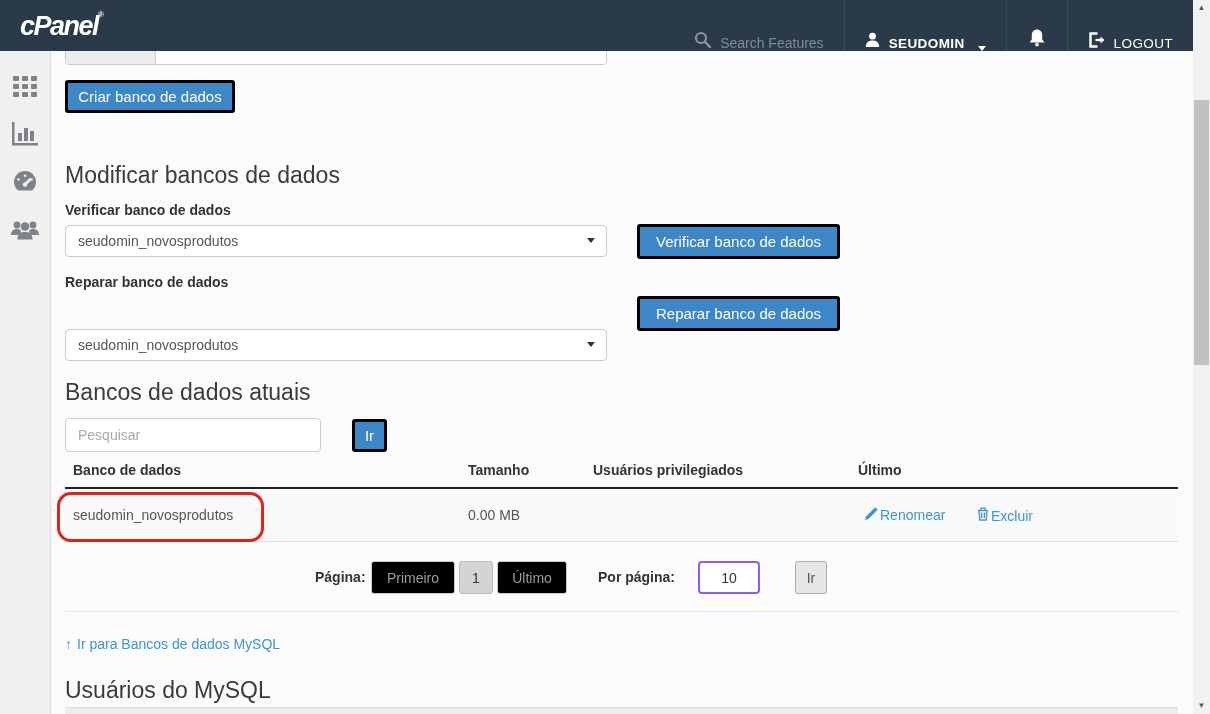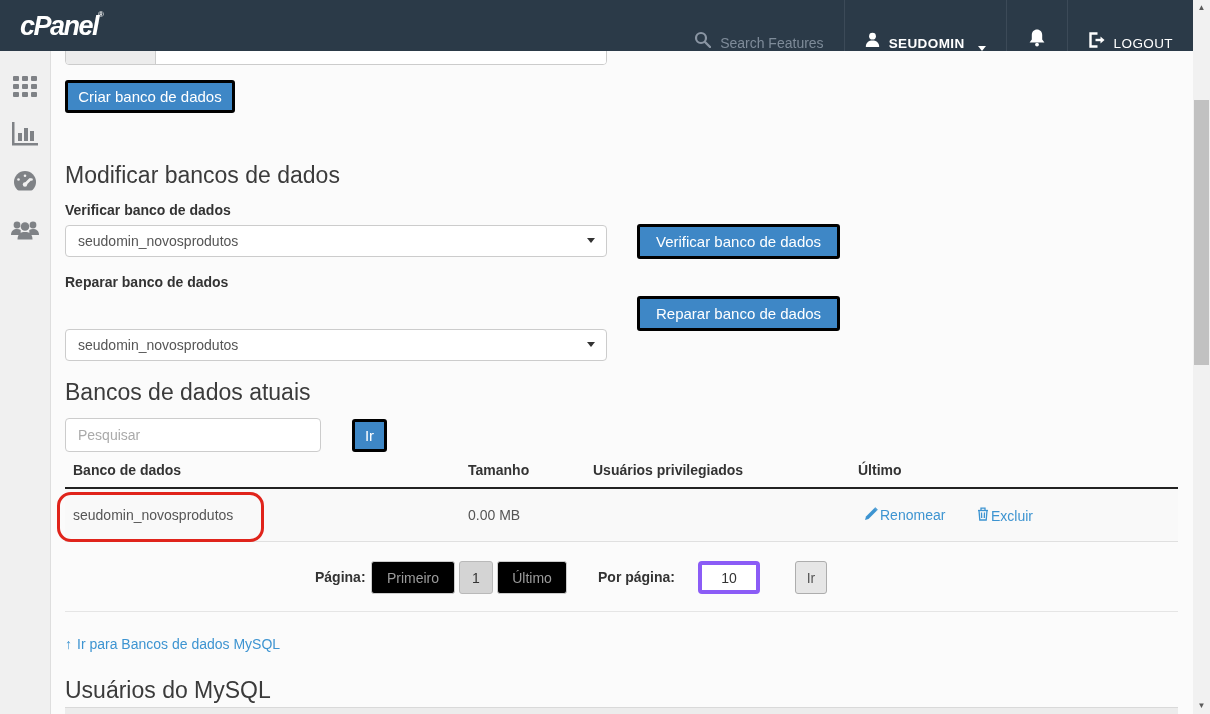--- a/index.html
+++ b/index.html
@@ -73,21 +73,21 @@
   .table-row > * { position:absolute; top:18px; font-size:14px; color:#555; }
   .action-link { color:#3d94d1; cursor:pointer; display:inline-flex; align-items:center; gap:2px; }
   .annotation { left:6px; top:441px; width:207px; height:50px;
     border:3px solid #e0241b; border-radius:14px; pointer-events:none; }
 
   .pag-label { font-weight:bold; font-size:14px; color:#333; }
   .pag-btn { position:absolute; height:33px; border:1px solid #ccc; border-radius:3px;
     background:#000000; color:#9b9b9b; font-size:14px; font-family:inherit; cursor:pointer; }
   .pag-btn.active { background:#d4d4d4; border-color:#b9b9b9; color:#333; }
   .pag-input { position:absolute; left:647px; top:510px; width:62px; height:33px;
-    border:4px solid #8b5cf6; border-radius:4px; text-align:center; font-size:14px;
+    border:2px solid #8b5cf6; border-radius:4px; text-align:center; font-size:14px;
     color:#333; font-family:inherit; outline:none; }
   .pag-go { left:744px; top:510px; width:32px; background:#e6e6e6; border-color:#adadad; color:#555; }
 
   .table-bottom-rule { left:14px; top:560px; width:1113px; height:1px; background:#e5e5e5; }
 
   .jump-link { left:14px; top:585px; color:#3d94d1; font-size:14px; cursor:pointer;
     display:flex; align-items:center; gap:5px; }
   .jump-arrow { font-size:14px; }
 
   .bottom-band { left:14px; top:656px; width:1113px; height:8px;

